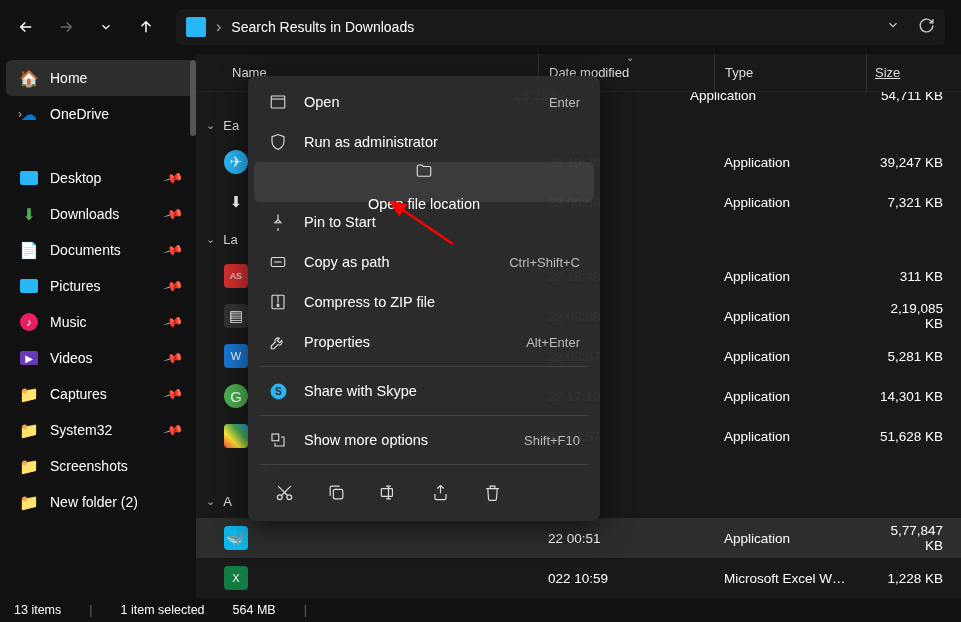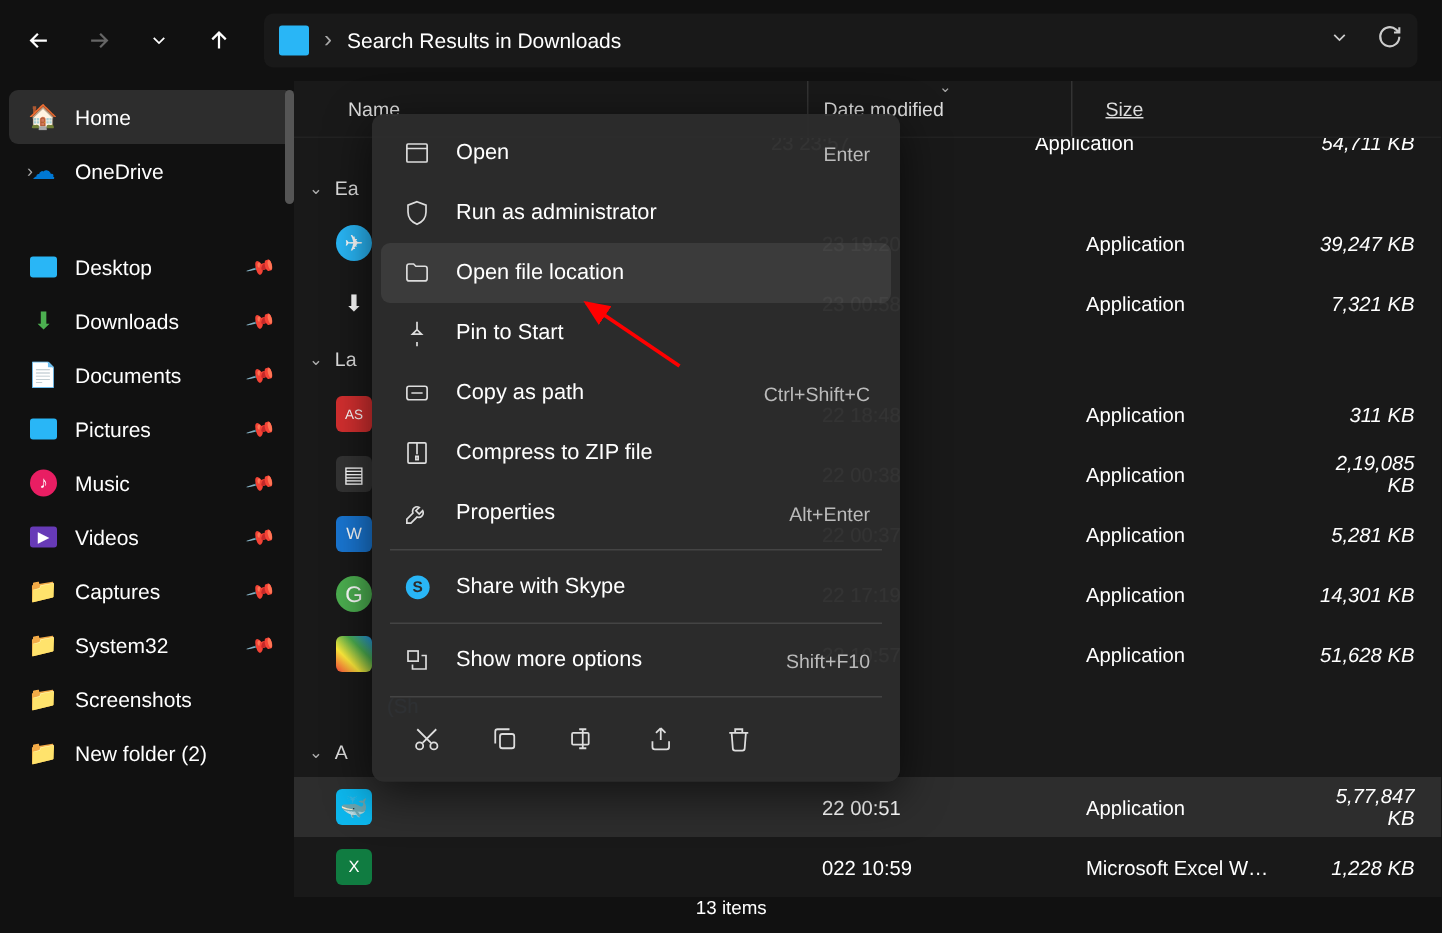--- a/index.html
+++ b/index.html
@@ -22,43 +22,43 @@
 .sb-ico { width: 18px; height: 18px; display: flex; align-items: center; justify-content: center; font-size: 16px; }
 .pin { margin-left: auto; margin-right: 14px; color: #888; font-size: 13px; transform: rotate(30deg); display:inline-block; }
 .folder { color: #ffd659; }
 .sb-scroll { position: absolute; right: 0; top: 6px; width: 6px; height: 76px; background: #555; border-radius: 3px; }
 
 .content { flex: 1; background: #191919; position: relative; overflow: hidden; }
 .cols { height: 38px; display: flex; align-items: center; border-bottom: 1px solid #222; padding-left: 36px; font-size: 13px; color: #ddd; position: relative; }
 .col-name { width: 306px; }
 .col-date { width: 176px; border-left: 1px solid #333; padding-left: 10px; height: 100%; display:flex; align-items:center; }
 .col-type { width: 152px; border-left: 1px solid #333; padding-left: 10px; height: 100%; display:flex; align-items:center; }
-.col-size { flex:1; border-left: 1px solid #333; padding-left: 22px; height: 100%; display:flex; align-items:center;text-decoration:underline; }
+.col-size { flex:1; border-left: 1px solid #333; padding-left: 8px; height: 100%; display:flex; align-items:center;text-decoration:underline; }
 .sort-ind { position:absolute; left: 430px; top: -2px; color: #aaa; font-size: 10px; }
 
 .files { position: relative; }
 .group-hdr { height: 34px; display: flex; align-items: center; padding-left: 10px; gap: 8px; font-size: 13px; color: #ddd; cursor: pointer; }
 .group-hdr .gch { font-size: 11px; color: #aaa; }
 .row { height: 40px; display: flex; align-items: center; padding-left: 28px; font-size: 13.5px; cursor: pointer; }
 .row.sel { background: #2d2d2d; }
 .fico { width: 24px; height: 24px; margin-right: 10px; border-radius: 4px; display:flex; align-items:center; justify-content:center; font-size:15px; }
 .fname { width: 290px; overflow:hidden; text-overflow:ellipsis; white-space:nowrap; }
 .fname.blue { color: #5aa7ff; }
 .fdate { width: 176px; }
 .ftype { width: 152px; overflow:hidden; text-overflow:ellipsis; white-space:nowrap; }
-.fsize { flex:1; text-align:right; padding-right: 18px; font-style: italic; }
+.fsize { flex:1; text-align:right; padding-right: 18px; }
 .partial { height: 16px; display:flex; align-items:flex-end; padding-left:28px; font-size:13.5px; overflow:hidden; }
 .partial .fname, .partial .fdate, .partial .ftype, .partial .fsize { height:16px; line-height:8px; }
 
-.status { position:absolute; left:0; bottom:0; height:24px; width:100%; background:#111; display:flex; align-items:center; padding-left:14px; font-size:12.5px; color:#fff; gap:10px;flex-direction:column; }
+.status { position:absolute; left:0; bottom:0; height:24px; width:100%; background:#111; display:flex; align-items:center; padding-left:14px; font-size:12.5px; color:#fff; gap:28px; }
 .status .sep { color:#666; }
 
 .ctx { position:absolute; left:248px; top:76px; width:352px; background: rgba(44,44,44,0.97); border-radius:8px; padding:6px; box-shadow: 0 8px 30px rgba(0,0,0,0.6); z-index:50; }
 .ctx-item { height:40px; display:flex; align-items:center; padding:0 14px; gap:16px; border-radius:6px; font-size:14.5px; cursor:pointer; }
-.ctx-item.hover { background: rgba(255,255,255,0.08); }
+.ctx-item.hover { background: rgba(255,255,255,0.08); flex-direction: column; }
 .ctx-ico { width:20px; height:20px; display:flex; align-items:center; justify-content:center; color:#ddd; }
 .ctx-ico.sky { color:#29b6f6; }
 .ctx-short { margin-left:auto; color:#bbb; font-size:13px; }
 .ctx-sep { height:1px; background:#444; margin:4px 6px; }
 .ctx-bottom { height:46px; display:flex; align-items:center; gap:28px; padding-left:18px; }
 .ctx-bb { width:24px; height:24px; color:#ddd; display:flex; align-items:center; justify-content:center; cursor:pointer; }
 
 .arrow { position:absolute; left:383px; top:194px; z-index:60; pointer-events:none; }
 </style>
 </head>
@@ -161,20 +161,21 @@
         <span class="sb-ico folder">📁</span>
         <span>New folder (2)</span>
       </div>
   </div>
 
   <div class="content">
     <div class="cols">
       <span class="sort-ind">⌄</span>
       <div class="col-name">Name</div>
       <div class="col-date">Date modified</div>
+      <div class="col-type">Type</div>
       <div class="col-size">Size</div>
     </div>
     <div class="files">
       <div class="partial">
         <span class="fname"></span>
           <span class="fdate">23 23:57</span>
           <span class="ftype">Application</span>
           <span class="fsize">54,711 KB</span>
       </div>
       <div class="group-hdr">

